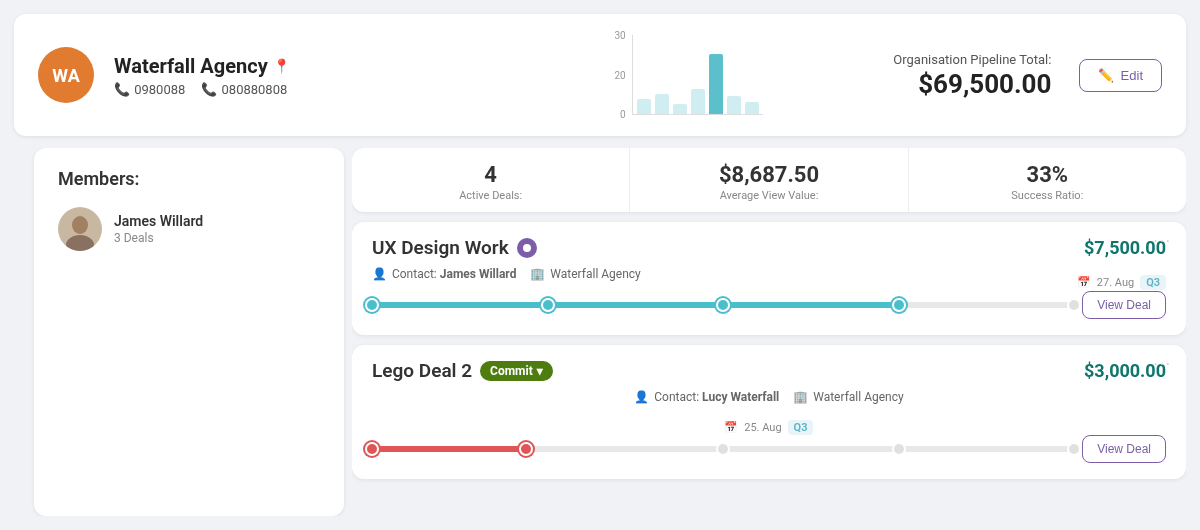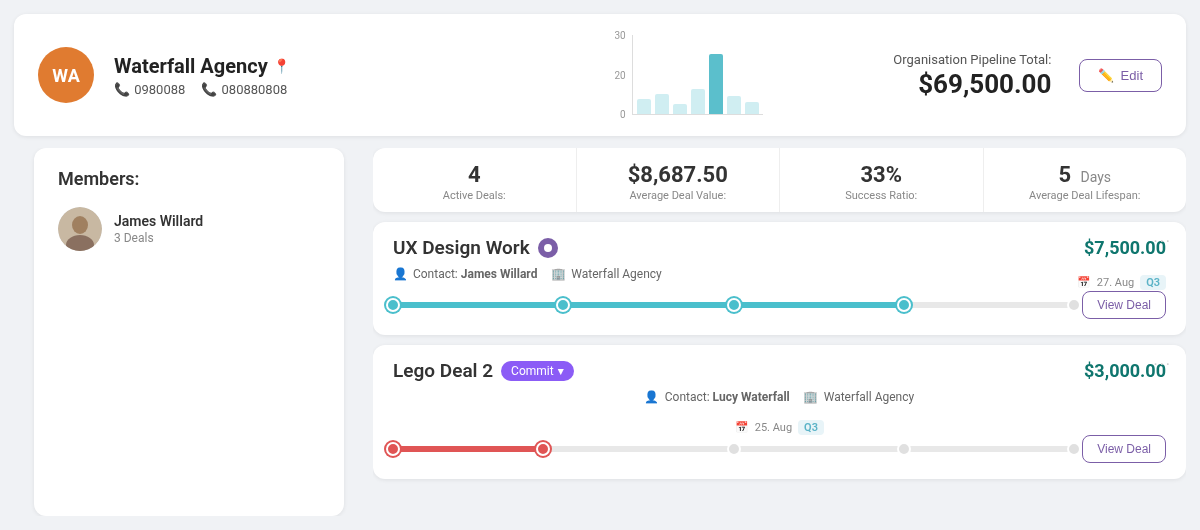--- a/index.html
+++ b/index.html
@@ -139,21 +139,21 @@
       cursor: pointer;
       display: flex;
       align-items: center;
       gap: 6px;
       white-space: nowrap;
     }
 
     
     .bottom-section {
       display: flex;
-      gap: 29px;
+      gap: 8px;
       flex: 1;
       overflow: hidden;
       padding-left: 20px;
     }
 
     
     .members-card {
       background: #fff;
       border-radius: 12px;
       padding: 20px 24px;
@@ -287,26 +287,26 @@
     }
 
     .deal-tag-dot {
       width: 8px;
       height: 8px;
       border-radius: 50%;
       background: #fff;
     }
 
     .commit-badge {
-      background: #8b5cf6;
+      background: #4d7c0f;
       color: #fff;
       border-radius: 20px;
       padding: 3px 10px;
       font-size: 12px;
-      font-weight: 400;
+      font-weight: 700;
       display: flex;
       align-items: center;
       gap: 4px;
     }
 
     .deal-amount {
       font-size: 18px;
       font-weight: 700;
       color: #0f766e;
     }
@@ -504,32 +504,25 @@
 
     <div class="deals-panel">
 
       <div class="stats-row">
         <div class="stat-item">
           <div class="stat-value">4</div>
           <div class="stat-label">Active Deals:</div>
         </div>
         <div class="stat-item">
           <div class="stat-value">$8,687.50</div>
-          <div class="stat-label">Average Deal Value:</div>
+          <div class="stat-label">Average View Value:</div>
         </div>
         <div class="stat-item">
           <div class="stat-value">33%</div>
           <div class="stat-label">Success Ratio:</div>
-        </div>
-        <div class="stat-item">
-          <div class="stat-value">
-            <span>5</span>
-            <span style="font-size:14px;font-weight:400;color:#888;margin-left:4px;">Days</span>
-          </div>
-          <div class="stat-label">Average Deal Lifespan:</div>
         </div>
       </div>
 
       <div class="deal-card">
         <div class="dots-menu">···</div>
         <div class="deal-card-header">
           <div class="deal-title-area">
             <span class="deal-title">UX Design Work</span>
             <div class="deal-tag">
               <div class="deal-tag-dot"></div>

